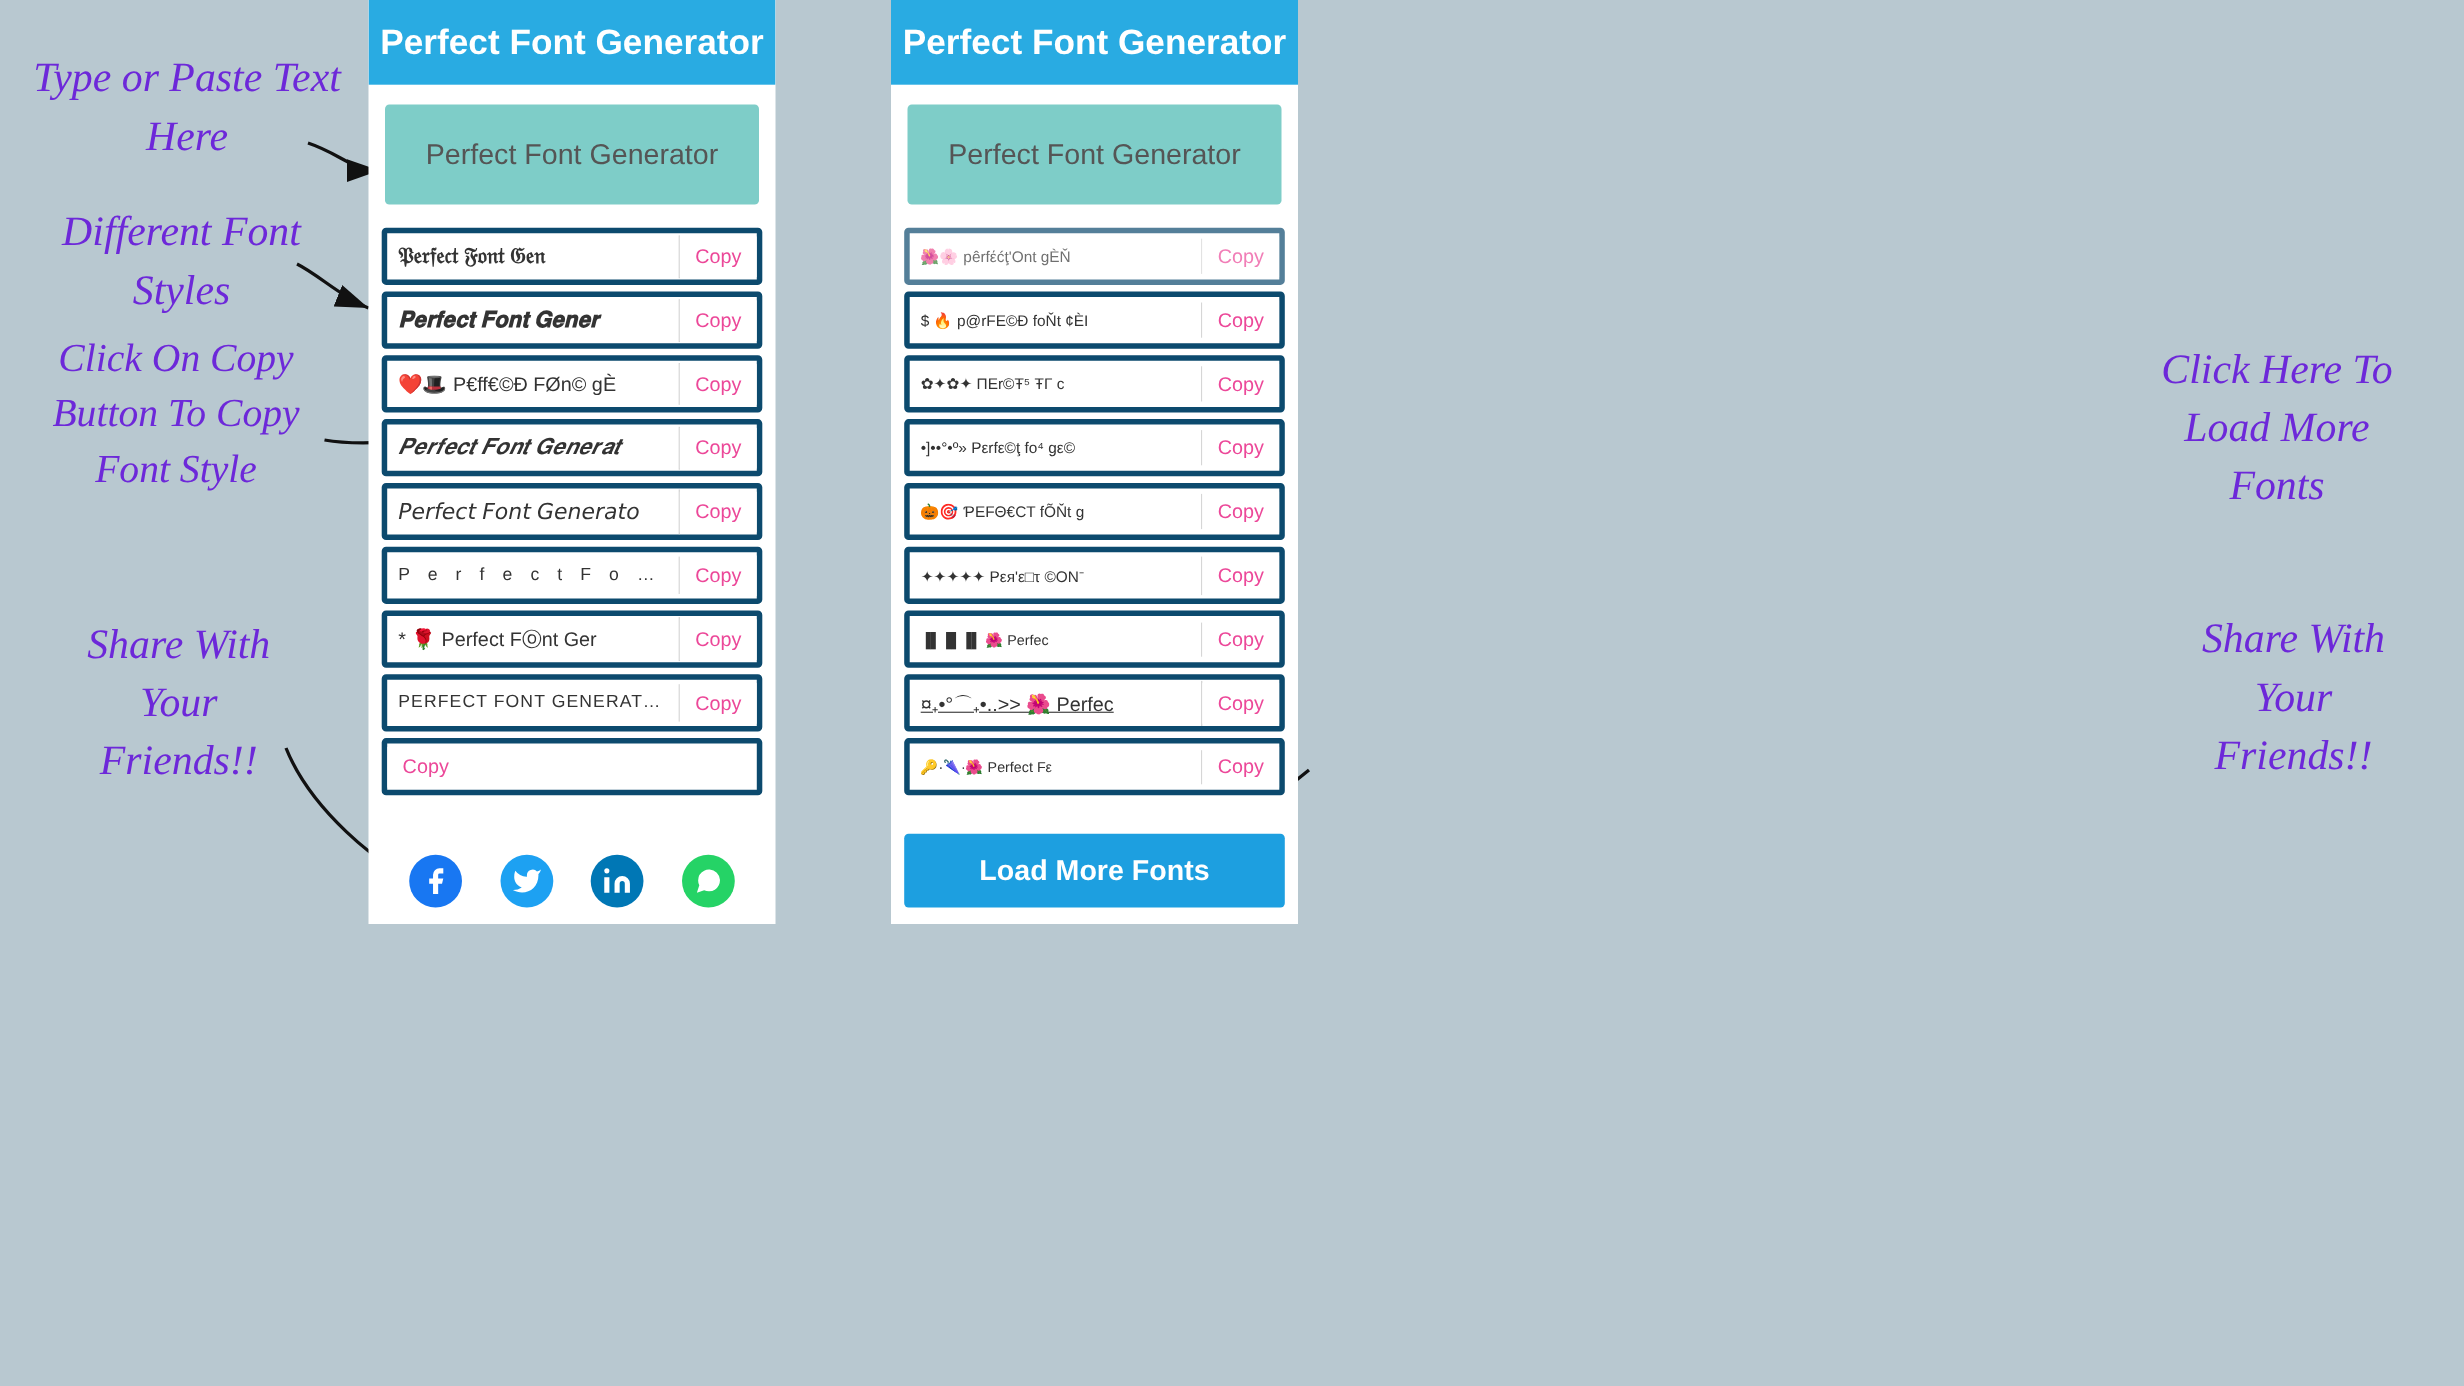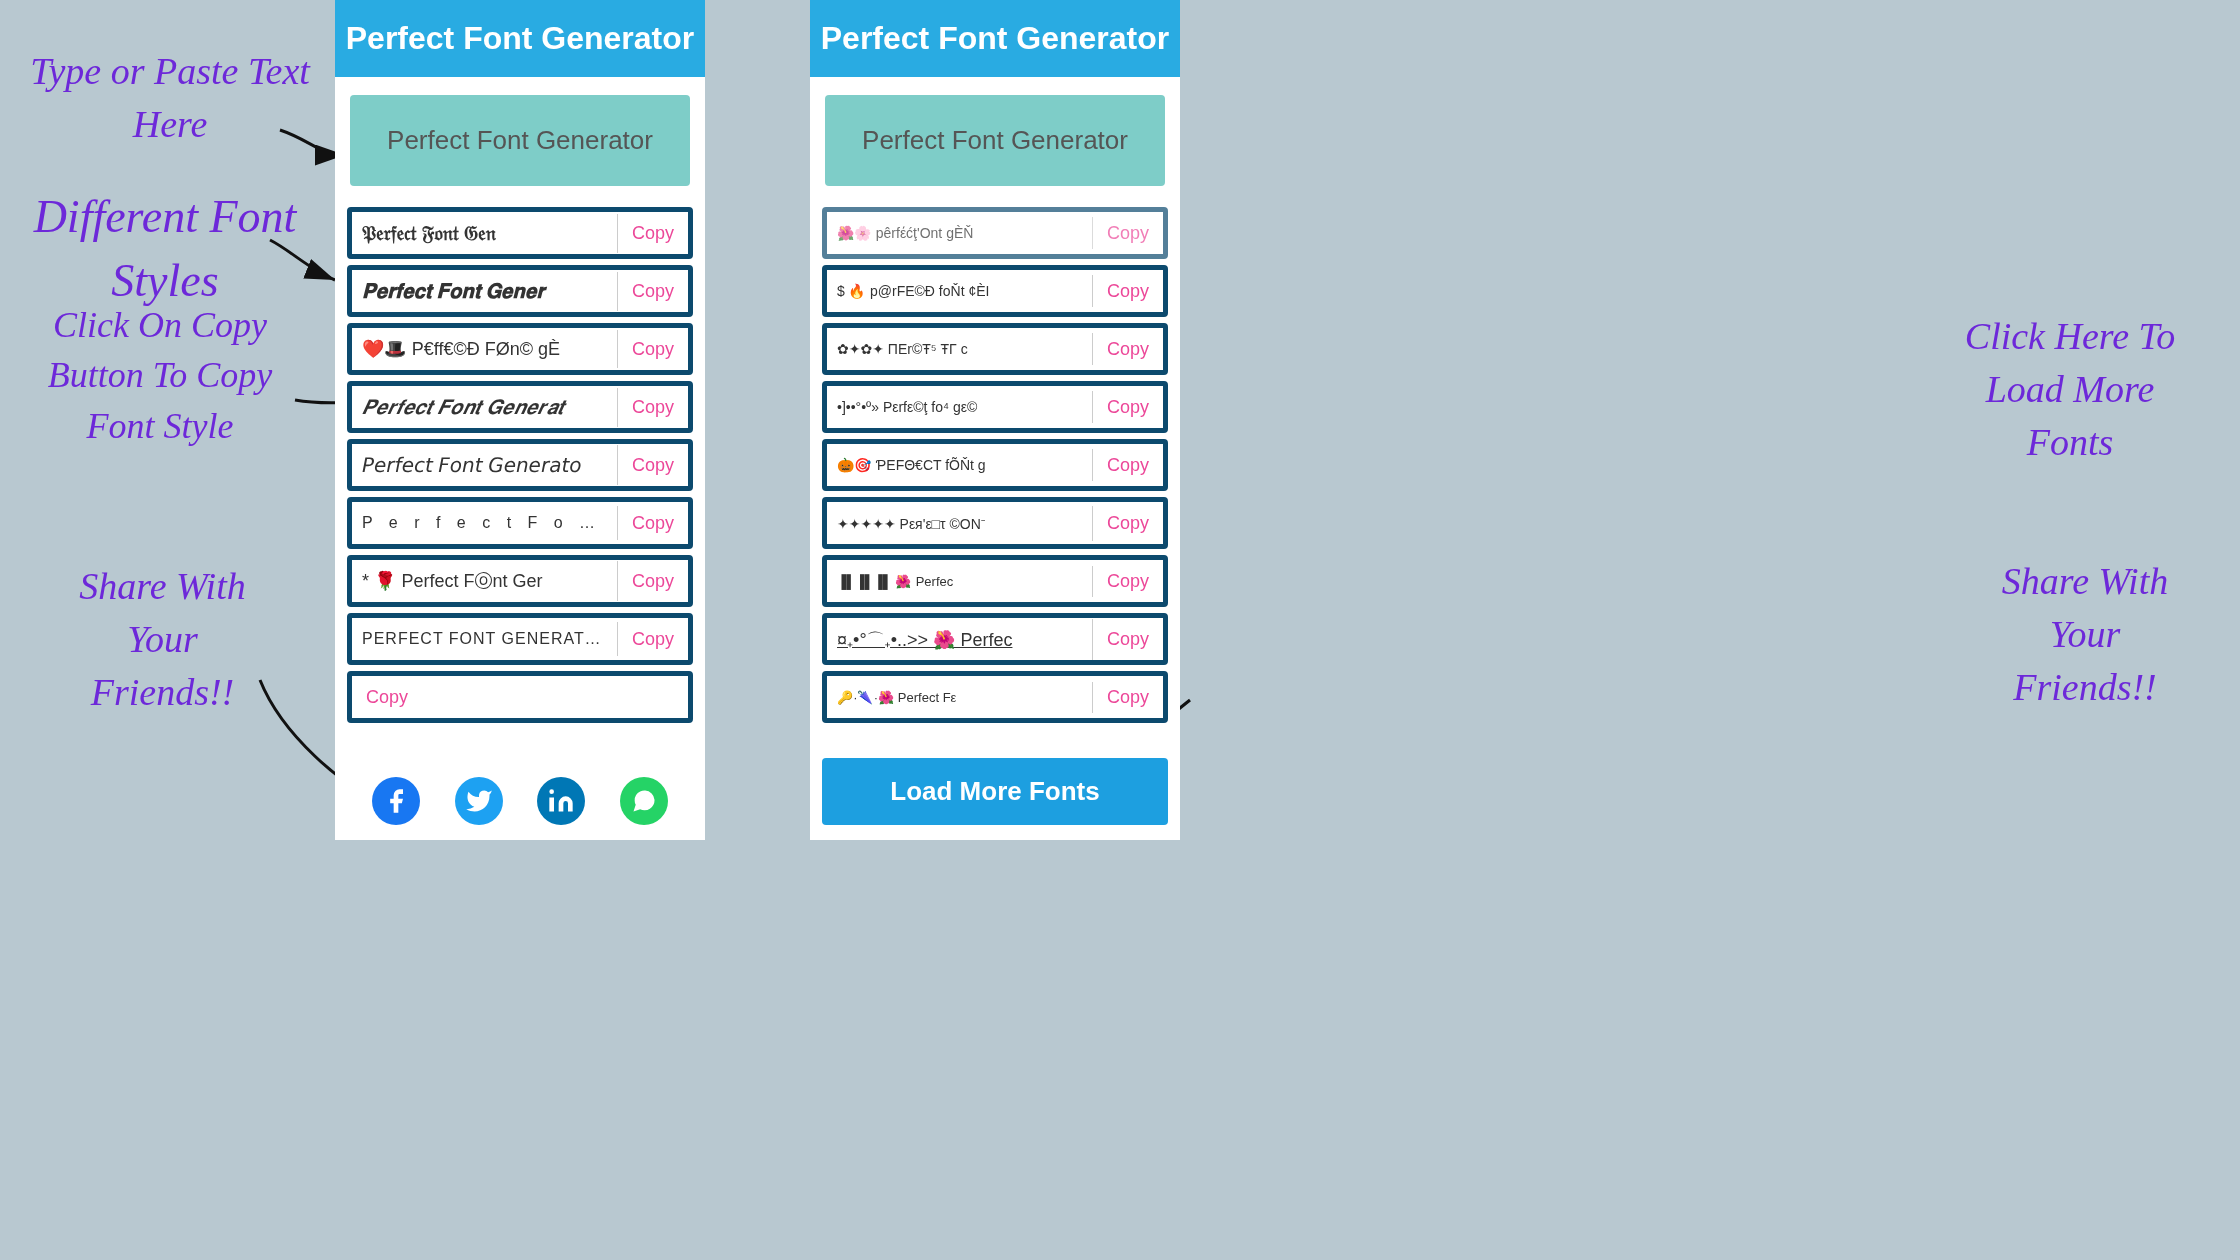--- a/index.html
+++ b/index.html
@@ -184,21 +184,21 @@
   <defs>
     <marker id="arrowhead" markerWidth="10" markerHeight="7" refX="10" refY="3.5" orient="auto">
       <polygon points="0 0, 10 3.5, 0 7" fill="#111"></polygon>
     </marker>
   </defs>
 </svg>
 
 <div class="annotation ann-type" style="top:45px; left:30px; font-family:'Brush Script MT',cursive; font-size:38px; line-height:1.4; white-space:pre-line;">Type or Paste Text
 Here</div>
 
-<div class="annotation" style="top:185px; left:10px; width:310px; font-family:'Brush Script MT',cursive; font-size:46px; line-height:1.4; white-space:pre-line;">Different Font
+<div class="annotation" style="top:185px; left:10px; width:310px; font-family:'Brush Script MT',cursive; font-size:38px; line-height:1.4; white-space:pre-line;">Different Font
 Styles</div>
 
 <div class="annotation" style="top:300px; left:0px; width:320px; font-family:'Brush Script MT',cursive; font-size:36px; line-height:1.4; white-space:pre-line;">Click On Copy
 Button To Copy
 Font Style</div>
 
 <div class="annotation" style="top:560px; left:25px; width:275px; font-family:'Brush Script MT',cursive; font-size:38px; line-height:1.4; white-space:pre-line;">Share With
 Your
 Friends!!</div>
 

